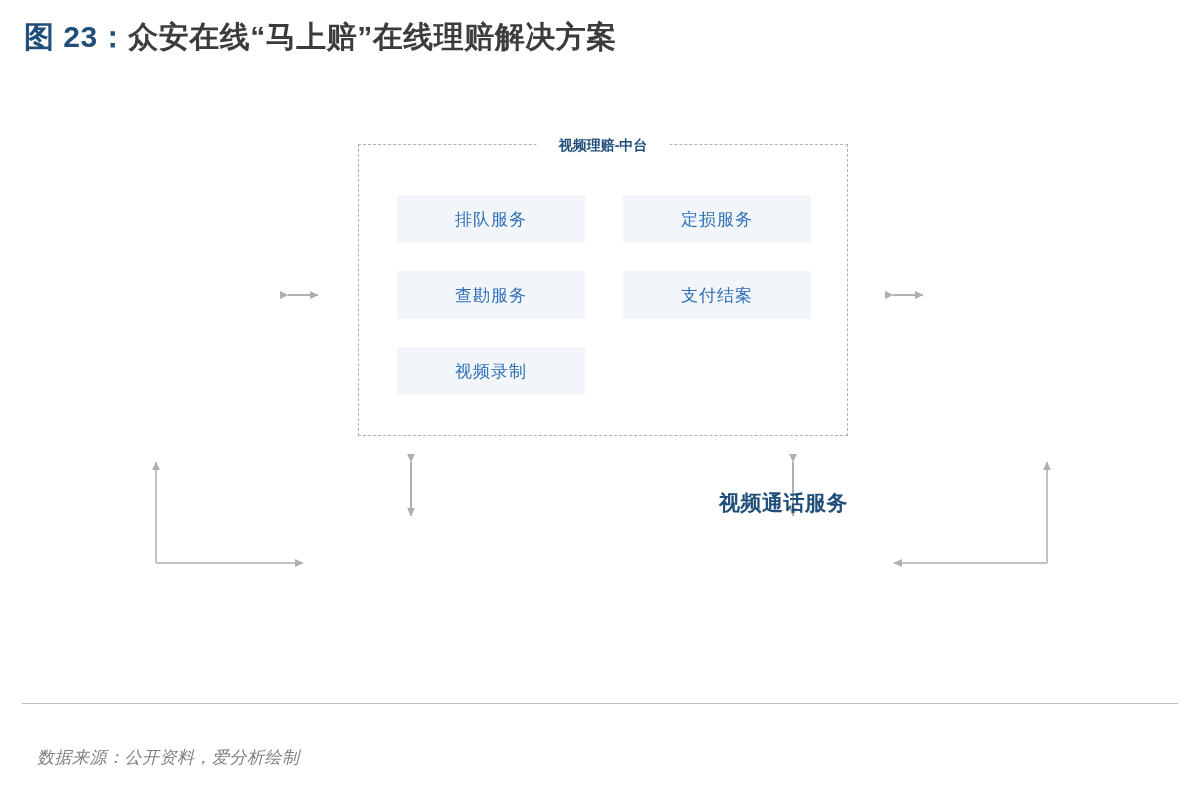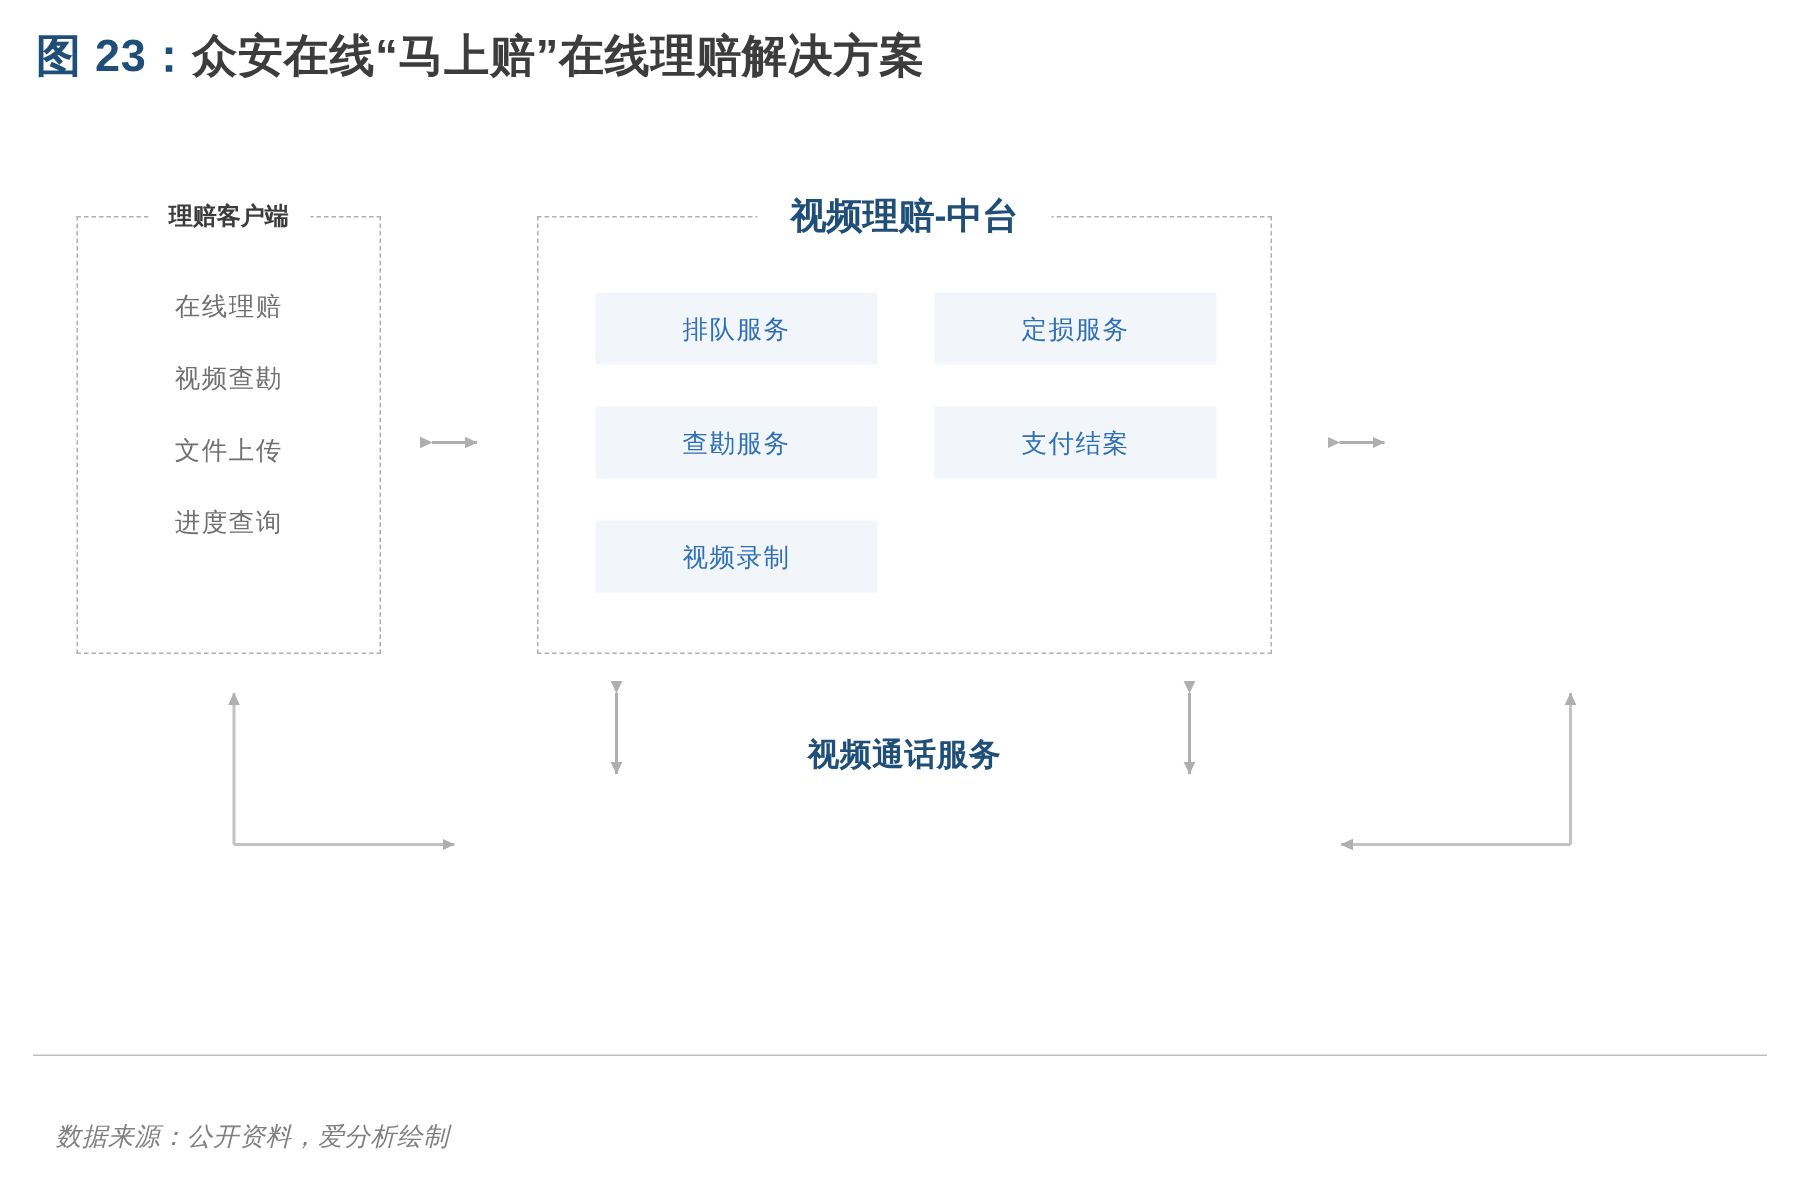--- a/index.html
+++ b/index.html
@@ -65,21 +65,21 @@
     transform: translateX(-50%);
     background: #ffffff;
     padding: 0 14px;
     font-size: 16px;
     font-weight: bold;
     color: #3C3C3C;
     white-space: nowrap;
     line-height: 28px;
   }
   .panel-mid .panel-title {
-    font-size: 24px;
+    font-size: 14px;
     color: #1F4E79;
     top: -17px;
     padding: 0 22px;
     line-height: 34px;
   }
 
   
   .side-list {
     position: absolute;
     left: 0;
@@ -119,21 +119,21 @@
     letter-spacing: 1px;
     white-space: nowrap;
   }
 
   
   .bottom-title {
     position: absolute;
     left: 358px;
     width: 490px;
     top: 489px;
-    text-align: center;
+    text-align: right;
     font-size: 21px;
     font-weight: bold;
     color: #1F4E79;
     letter-spacing: 0.5px;
     white-space: nowrap;
   }
   .agora-box {
     position: absolute;
     left: 358px;
     top: 538px;
@@ -209,29 +209,20 @@
       <path d="M156,563 L156,462" fill="none" stroke="#C2C2C2" stroke-width="2" marker-end="url(#ah-r)"></path>
       <path d="M156,563 L303,563" fill="none" stroke="#C2C2C2" stroke-width="2" marker-end="url(#ah-r)"></path>
     </g>
 
     <g>
       <path d="M1047,563 L1047,462" fill="none" stroke="#C2C2C2" stroke-width="2" marker-end="url(#ah-r)"></path>
       <path d="M1047,563 L894,563" fill="none" stroke="#C2C2C2" stroke-width="2" marker-end="url(#ah-r)"></path>
     </g>
   </svg>
 
-  <div class="panel panel-left">
-    <div class="panel-title">理赔客户端</div>
-    <div class="side-list">
-      <div class="side-item">在线理赔</div>
-      <div class="side-item">视频查勘</div>
-      <div class="side-item">文件上传</div>
-      <div class="side-item">进度查询</div>
-    </div>
-  </div>
 
   <div class="panel panel-mid">
     <div class="panel-title">视频理赔-中台</div>
     <div class="tile-grid">
       <div class="tile">排队服务</div>
       <div class="tile">定损服务</div>
       <div class="tile">查勘服务</div>
       <div class="tile">支付结案</div>
       <div class="tile">视频录制</div>
     </div>

